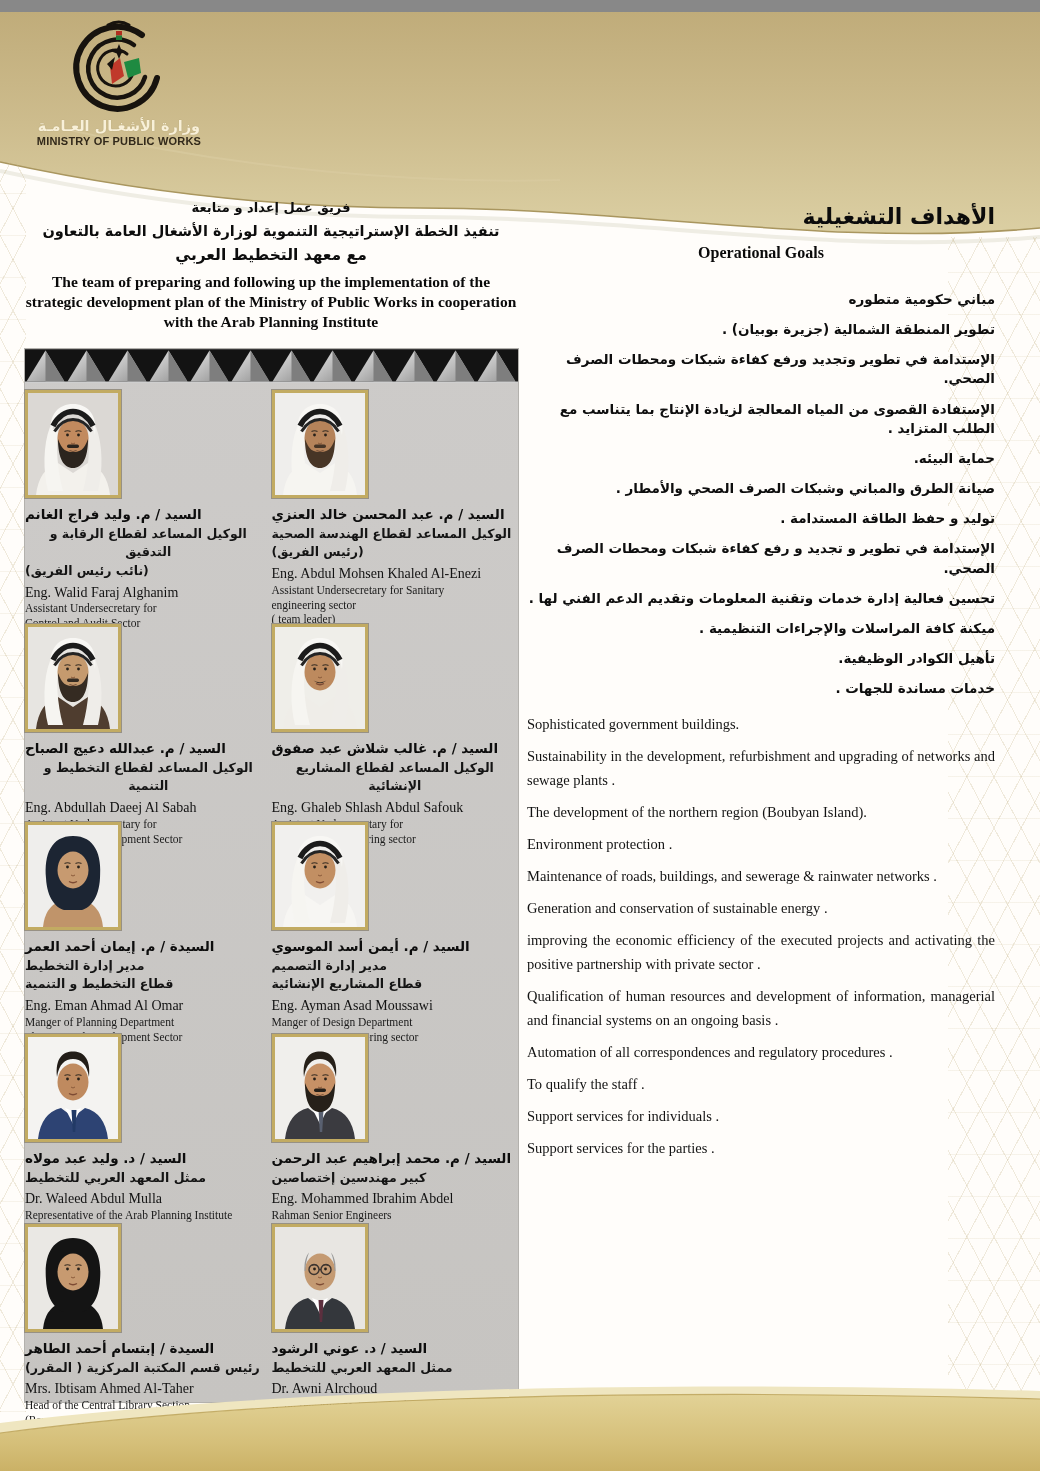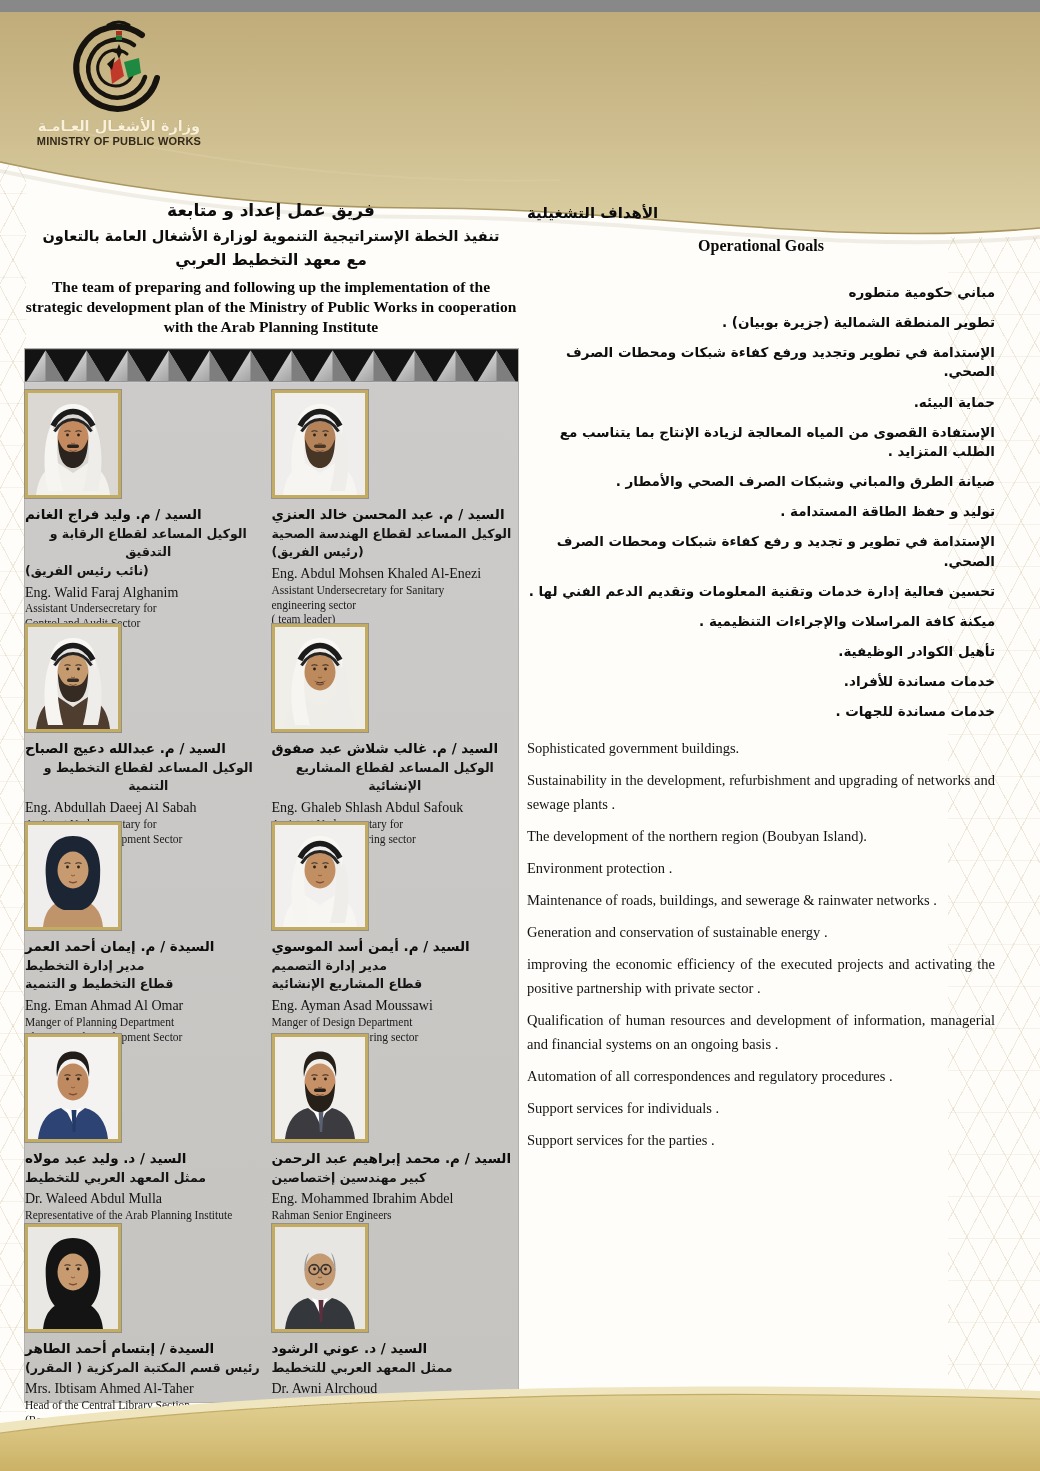--- a/index.html
+++ b/index.html
@@ -16,43 +16,43 @@
   .wm-right{right:0;top:225px;width:92px;height:1170px;}
   
   .logo{left:34px;top:6px;width:170px;text-align:center;}
   .logo-ar{font-family:"DejaVu Sans",sans-serif;font-weight:bold;font-size:14.5px;color:#f8f0d8;
            direction:rtl;margin-top:-4px;text-shadow:0 0 1px rgba(120,100,50,.4);}
   .logo-en{font-family:"Liberation Sans",sans-serif;font-weight:bold;font-size:11px;
            color:#32291a;letter-spacing:.2px;margin-top:1px;}
   
   .team-header{left:24px;top:188px;width:494px;text-align:center;}
   .th-ar{font-family:"DejaVu Sans",sans-serif;font-weight:bold;direction:rtl;white-space:nowrap;color:#0d0d0d;}
-  .th-ar1{font-size:17px;margin-bottom:8px;}
+  .th-ar1{font-size:13px;margin-bottom:8px;}
   .th-ar2{font-size:14.5px;margin-bottom:7px;}
   .th-ar3{font-size:15.5px;margin-bottom:8px;}
   .th-en{font-weight:bold;font-size:15.5px;line-height:1.28;color:#0a0a0a;}
   
   .panel{left:25px;top:337px;width:493px;height:1053px;background:linear-gradient(180deg,#cdcbc9,#c6c4c1);
          box-shadow:0 0 0 1px #b3b1ad;}
   .tri-band{display:block;}
   .members-grid{display:grid;grid-template-columns:1fr 1fr;
                 grid-template-rows:234px 198px 212px 190px auto;padding-top:7px;}
   .member-cell{display:flex;flex-direction:column;align-items:flex-start;text-align:center;}
   .photo-frame{width:90px;height:102px;border:3px solid #c2ab62;background:#eceae6;
                box-shadow:inset 0 0 0 1px #74632f, 0 0 0 1px #979184;margin-bottom:7px;line-height:0;}
   .m-name-ar{font-family:"DejaVu Sans",sans-serif;font-weight:bold;font-size:13.5px;direction:rtl;
              color:#0d0d0d;line-height:1.45;}
   .m-role-ar{font-family:"DejaVu Sans",sans-serif;font-weight:bold;font-size:12.5px;direction:rtl;
              color:#141414;line-height:1.5;}
   .m-name-en{font-size:14px;line-height:1.25;margin-top:3px;color:#121212;}
   .m-role-en{font-size:11.5px;line-height:1.3;color:#1a1a1a;}
   
   .goals{left:527px;top:192px;width:468px;}
-  .g-title-ar{font-family:"DejaVu Sans",sans-serif;font-weight:bold;font-size:15px;direction:rtl;
-              text-align:left;color:#0b0b0b;}
+  .g-title-ar{font-family:"DejaVu Sans",sans-serif;font-weight:bold;font-size:22px;direction:rtl;
+              text-align:right;color:#0b0b0b;}
   .g-title-en{font-weight:bold;font-size:16px;text-align:center;margin-top:15px;color:#0a0a0a;}
   .goals-ar{margin-top:28px;}
   .goal-ar{font-family:"DejaVu Sans",sans-serif;font-weight:bold;font-size:13.5px;direction:rtl;
            text-align:right;line-height:1.42;margin-bottom:11px;color:#0e0e0e;}
   .goals-en{margin-top:14px;}
   .goal-en{font-size:14.5px;line-height:24px;margin-bottom:8px;text-align:justify;color:#131313;}
 </style>
 </head>
 <body>
 
@@ -345,41 +345,41 @@
       </div>
   </div>
 
   <div class="abs goals">
     <div class="g-title-ar">الأهداف التشغيلية</div>
     <div class="g-title-en">Operational Goals</div>
     <div class="goals-ar" id="goals-ar">
         <div class="goal-ar">مباني حكومية متطوره</div>
         <div class="goal-ar">تطوير المنطقة الشمالية (جزيرة بوبيان) .</div>
         <div class="goal-ar">الإستدامة في تطوير وتجديد ورفع كفاءة شبكات ومحطات الصرف الصحي.</div>
+        <div class="goal-ar">الإستفادة القصوى من المياه المعالجة لزيادة الإنتاج بما يتناسب مع الطلب المتزايد .</div>
         <div class="goal-ar">حماية البيئه.</div>
-        <div class="goal-ar">الإستفادة القصوى من المياه المعالجة لزيادة الإنتاج بما يتناسب مع الطلب المتزايد .</div>
         <div class="goal-ar">صيانة الطرق والمباني وشبكات الصرف الصحي والأمطار .</div>
         <div class="goal-ar">توليد و حفظ الطاقة المستدامة .</div>
         <div class="goal-ar">الإستدامة في تطوير و تجديد و رفع كفاءة شبكات ومحطات الصرف الصحي.</div>
         <div class="goal-ar">تحسين فعالية إدارة خدمات وتقنية المعلومات وتقديم الدعم الفني لها .</div>
         <div class="goal-ar">ميكنة كافة المراسلات والإجراءات التنظيمية .</div>
         <div class="goal-ar">تأهيل الكوادر الوظيفية.</div>
-        <div class="goal-ar">خدمات مساندة للأفراد.</div>
         <div class="goal-ar">خدمات مساندة للجهات  .</div>
       </div>
     <div class="goals-en" id="goals-en">
         <div class="goal-en">Sophisticated government buildings.</div>
         <div class="goal-en">Sustainability in the development, refurbishment and upgrading of networks and sewage plants .</div>
         <div class="goal-en">The development of the northern region (Boubyan Island).</div>
         <div class="goal-en">Environment protection .</div>
         <div class="goal-en">Maintenance of roads, buildings, and sewerage &amp; rainwater networks .</div>
         <div class="goal-en">Generation and conservation of sustainable energy .</div>
         <div class="goal-en">improving the economic efficiency of the executed projects and activating the positive partnership with private sector .</div>
         <div class="goal-en">Qualification of human resources and development of information, managerial and financial systems on an ongoing basis .</div>
         <div class="goal-en">Automation of all correspondences and regulatory procedures .</div>
+        <div class="goal-en">To qualify the staff .</div>
         <div class="goal-en">Support services for individuals .</div>
         <div class="goal-en">Support services for the parties .</div>
       </div>
   </div>
 
   <svg class="abs" style="left:0;bottom:0" width="1040" height="110" viewBox="0 0 1040 110">
     <defs>
       <linearGradient id="bb" x1="0" y1="0" x2="0" y2="1">
         <stop offset="0" stop-color="#e2d296"></stop>
           <stop offset=".55" stop-color="#d5bf79"></stop>

